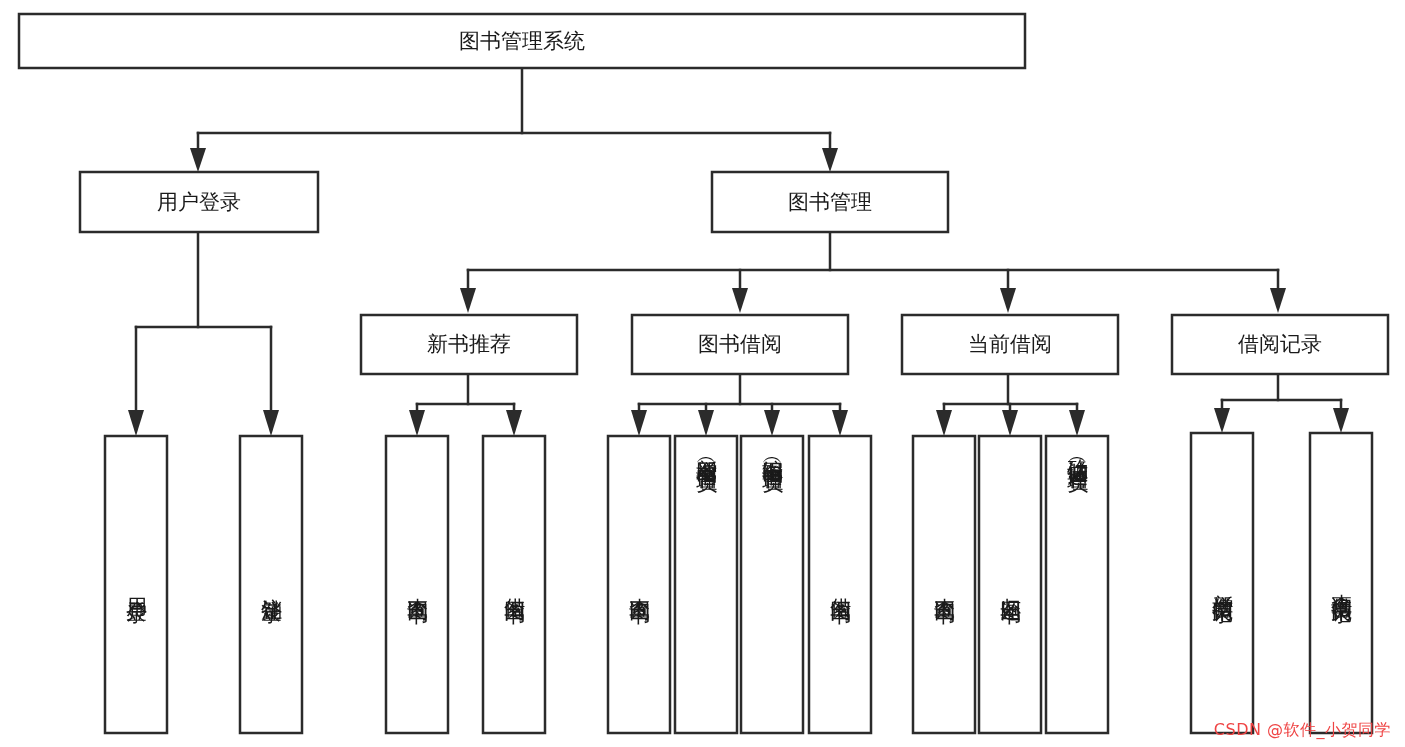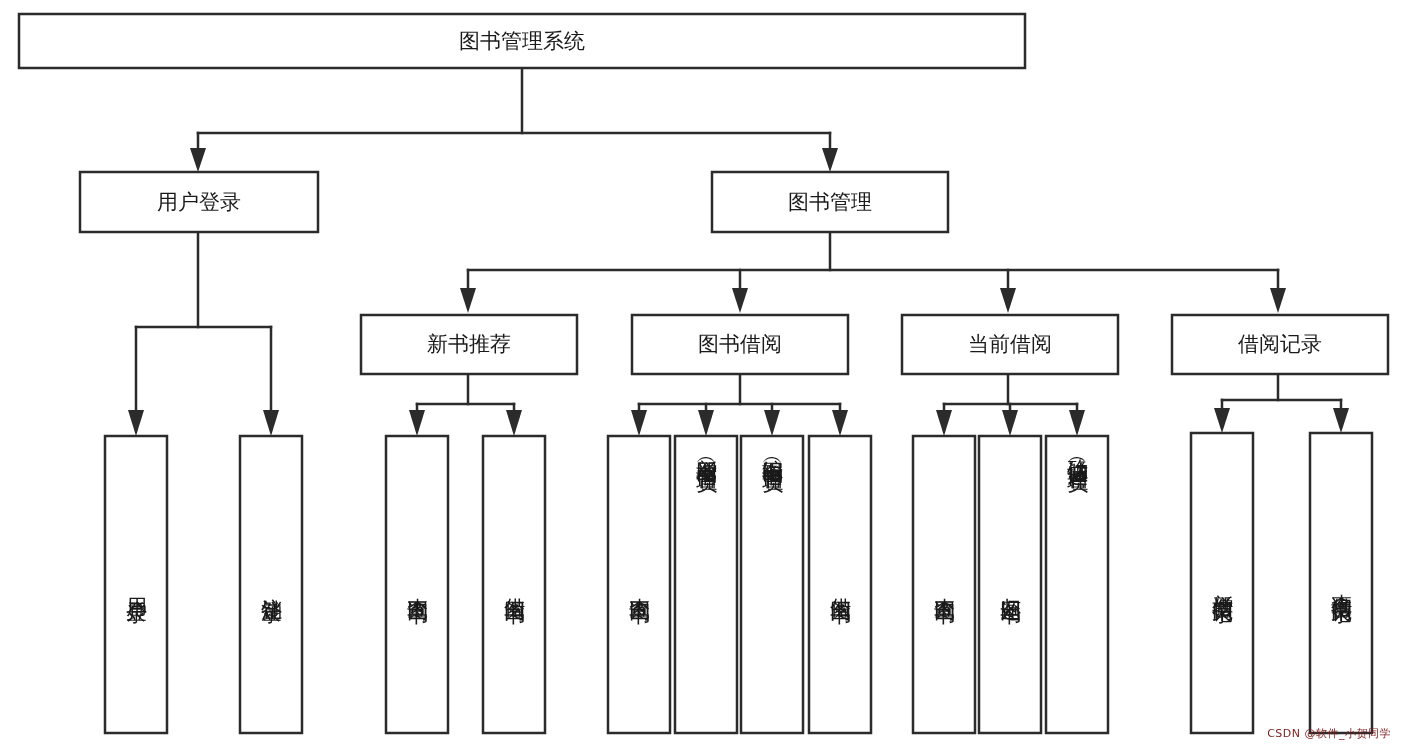--- a/index.html
+++ b/index.html
@@ -64,22 +64,22 @@
     color: #1a1a1a;
     letter-spacing: 2px;
     white-space: nowrap;
     text-align: center;
   }
   .watermark {
     position: absolute;
     right: 14px;
     bottom: 6px;
     font-family: "DejaVu Sans", "Liberation Sans", sans-serif;
-    font-size: 11px;
-    color: #7f1d1d;
+    font-size: 16px;
+    color: #ef4444;
     white-space: nowrap;
     letter-spacing: 0.5px;
   }
 </style>
 </head>
 <body>
 
 <div id="diagram-root">
 
   <svg class="flow" viewBox="0 0 1405 747" xmlns="http://www.w3.org/2000/svg">

